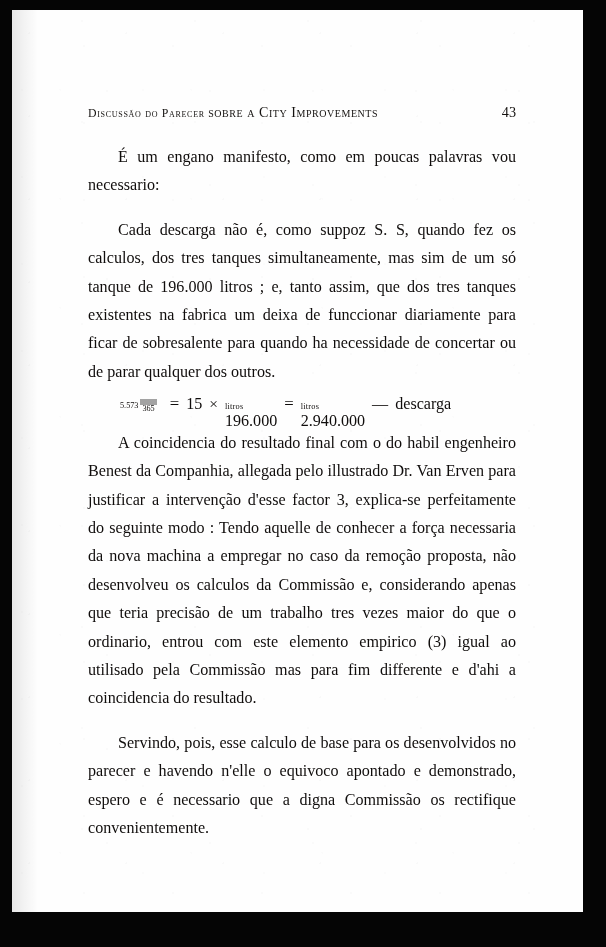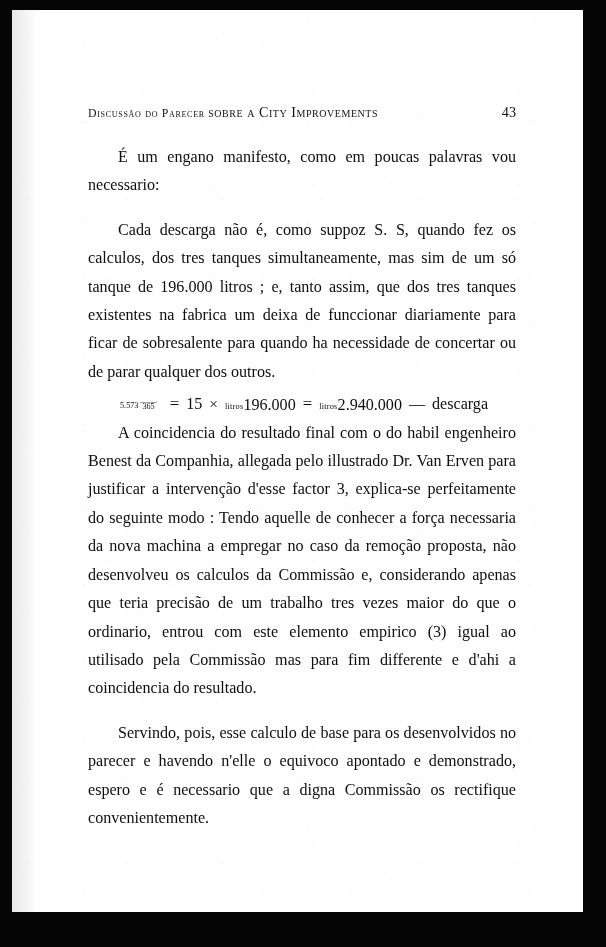--- a/index.html
+++ b/index.html
@@ -129,31 +129,31 @@
     font-size: 8.2px;
     line-height: 1.05;
     vertical-align: middle;
     position: relative;
     top: -1px;
     margin-right: 6px;
   }
   .frac .num { padding: 0 2px; }
   .frac .den {
     padding: 0 2px;
-    border-top: 1px solid #a3a3a3;
+    border-top: 6px solid #a3a3a3;
   }
   .op {
     margin: 0 7px;
     font-size: 16.8px;
   }
   .op.times { font-size: 15.4px; }
   .unit-term {
     display: inline-flex;
-    flex-direction: row;
-    align-items: flex-end;
+    flex-direction: column;
+    align-items: flex-start;
     line-height: 1;
     position: relative;
   }
   .unit-term .unit {
     font-size: 8.4px;
     letter-spacing: 0.2px;
     margin-bottom: 1px;
   }
   .unit-term .qty { font-size: 16.1px; }
   .dash {

